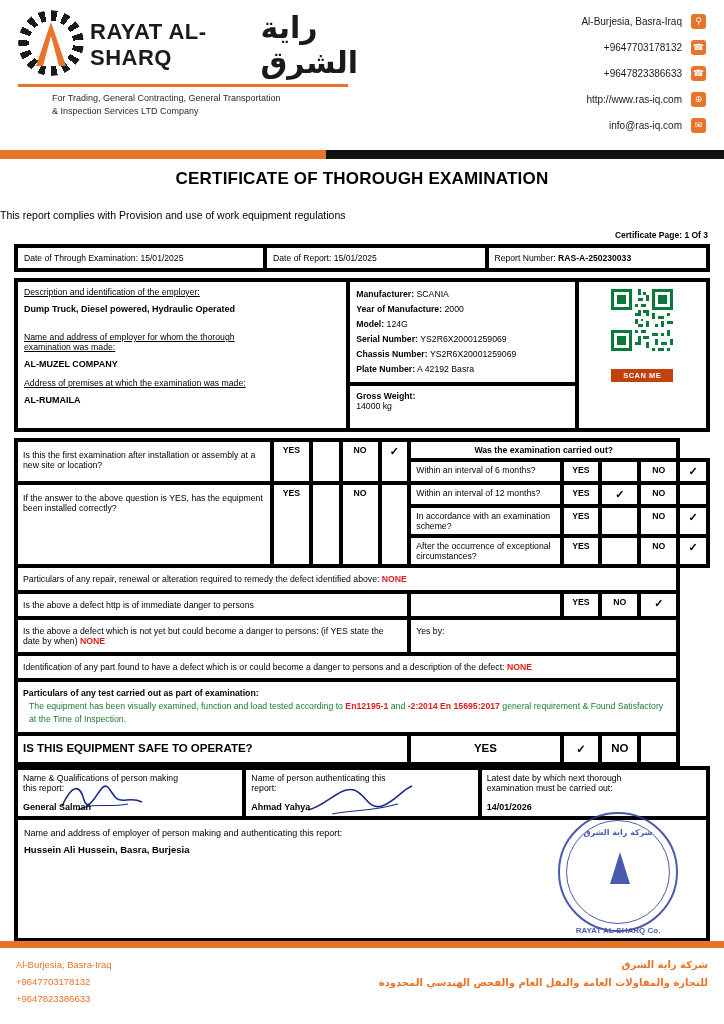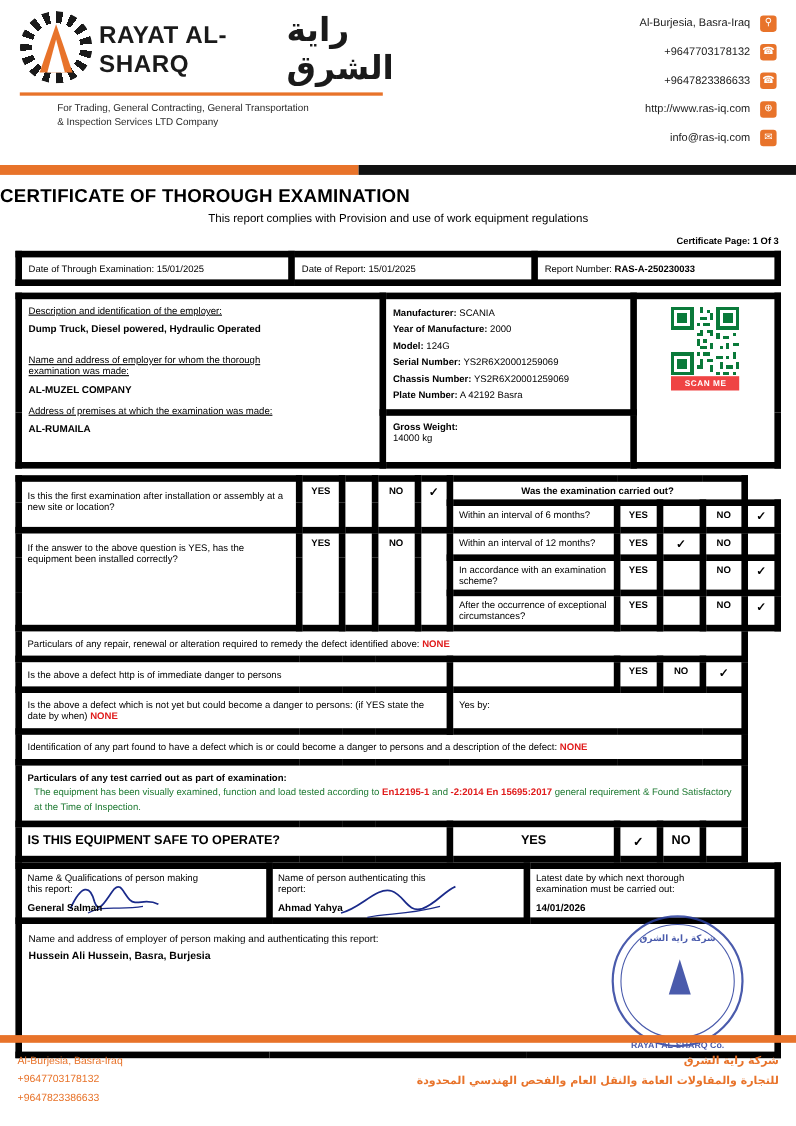--- a/index.html
+++ b/index.html
@@ -62,48 +62,48 @@
     color:#fff; font-size:9px; line-height:15px; text-align:center; flex:none;
     font-family:"DejaVu Sans", sans-serif;
   }
 
   .bar { display:flex; height:9px; }
   .bar .o { background:#e8732a; width:45%; }
   .bar .b { background:#111; width:55%; }
 
   
   .title {
-    text-align:left; font-size:17px; font-weight:bold; margin-top:10px;
+    text-align:center; font-size:17px; font-weight:bold; margin-top:10px;
     letter-spacing:.2px;
   }
-  .subtitle { text-align:center; font-size:10.5px; margin-top:4px; }
+  .subtitle { font-size:10.5px; margin-top:20px; }
   .certpage { text-align:right; font-weight:bold; font-size:8.5px; margin:9px 16px 4px 0; }
 
   
   .wrap { padding:0 14px; }
   table { border-collapse:collapse; width:100%; }
-  td, th { border:6px solid #000000; padding:3px 5px; vertical-align:top; font-size:8.7px; }
+  td, th { border:4px solid #000000; padding:3px 5px; vertical-align:top; font-size:8.7px; }
 
   .topinfo td { padding:5px 6px; font-size:8.6px; }
   .b { font-weight:bold; }
 
   .ul { text-decoration:underline; }
 
   .idbox td { padding:5px 6px; }
   .id-left { width:48%; }
   .id-mid { width:33%; }
   .id-right { width:19%; text-align:center; vertical-align:top; }
   .desc-line { margin-top:7px; font-weight:bold; font-size:9px; }
   .spacer { height:6px; }
 
   .qr { width:62px; height:62px; margin:2px auto 0 auto; position:relative; background:#fff; }
   .qr svg { display:block; }
   .scanme {
-    background:#ef4444; color:#fff; font-size:7.5px; font-weight:bold;
-    letter-spacing:.5px; padding:2px 0; width:62px; margin:1px auto 0 auto;
+    background:#c2410c; color:#fff; font-size:7.5px; font-weight:bold;
+    letter-spacing:.5px; padding:2px 0; width:62px; margin:18px auto 0 auto;
     text-align:center;
   }
 
   .ynhead { text-align:center; font-weight:bold; }
   .yn { width:34px; text-align:center; font-weight:bold; }
   .tick { width:26px; text-align:center; font-weight:bold; font-size:11px; }
   .red { color:#e01b1b; font-weight:bold; }
   .green { color:#1f7a33; }
 
   .q-td { padding:8px 5px; }

